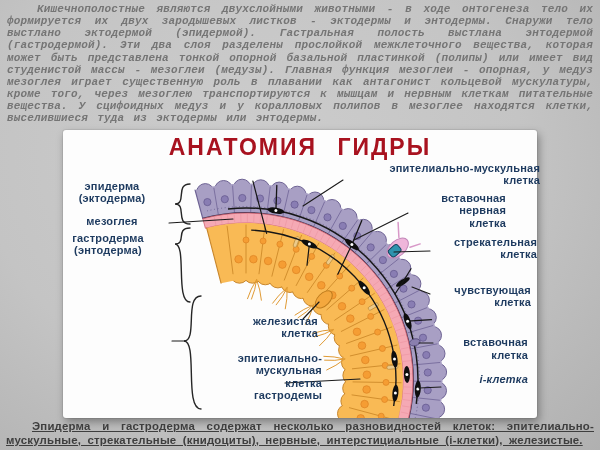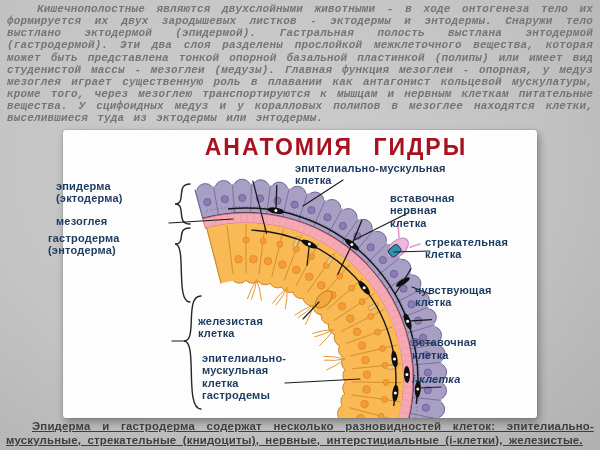--- a/index.html
+++ b/index.html
@@ -21,29 +21,29 @@
     text-align:justify;text-indent:26px;word-spacing:3px;letter-spacing:.2px;text-decoration:underline;
   }
   .panel{
     position:absolute;left:63px;top:130px;width:474px;height:288px;
     background:#fdfdfd;border-radius:3px;
     box-shadow:2px 4px 8px rgba(0,0,0,.35), 0 0 0 1px rgba(0,0,0,.06);
   }
   .title{
     position:absolute;left:63px;top:134px;width:474px;text-align:center;
     font-size:23px;font-weight:bold;color:var(--title-red,#a8121f);
-    letter-spacing:2px;word-spacing:12px;margin-left:36px;
+    letter-spacing:2px;word-spacing:12px;
   }
   svg.diagram{position:absolute;left:63px;top:130px;}
   .dlabel{
     position:absolute;font-weight:bold;font-size:11px;line-height:12.3px;
     color:var(--label-navy,#1d3a5f);white-space:pre-line;letter-spacing:.2px;
   }
-  .right-align{text-align:left}
-  .center{text-align:left}
+  .right-align{text-align:center}
+  .center{text-align:right}
   .italic{font-style:italic}
   .small{font-size:10.5px;line-height:11.6px}
 </style>
 </head>
 <body>
 
 <div class="slide">
 
   <div class="toptext">Кишечнополостные являются двухслойными животными - в ходе онтогенеза тело их формируется их двух зародышевых листков - эктодермы и энтодермы. Снаружи тело выстлано эктодермой (эпидермой). Гастральная полость выстлана энтодермой (гастродермой). Эти два слоя разделены прослойкой межклеточного вещества, которая может быть представлена тонкой опорной базальной пластинкой (полипы) или имеет вид студенистой массы - мезоглеи (медузы). Главная функция мезоглеи - опорная, у медуз мезоглея играет существенную роль в плавании как антагонист кольцевой мускулатуры, кроме того, через мезоглею транспортируются к мышцам и нервным клеткам питательные вещества. У сцифоидных медуз и у коралловых полипов в мезоглее находятся клетки, выселившиеся туда из эктодермы или энтодермы.</div>
 

